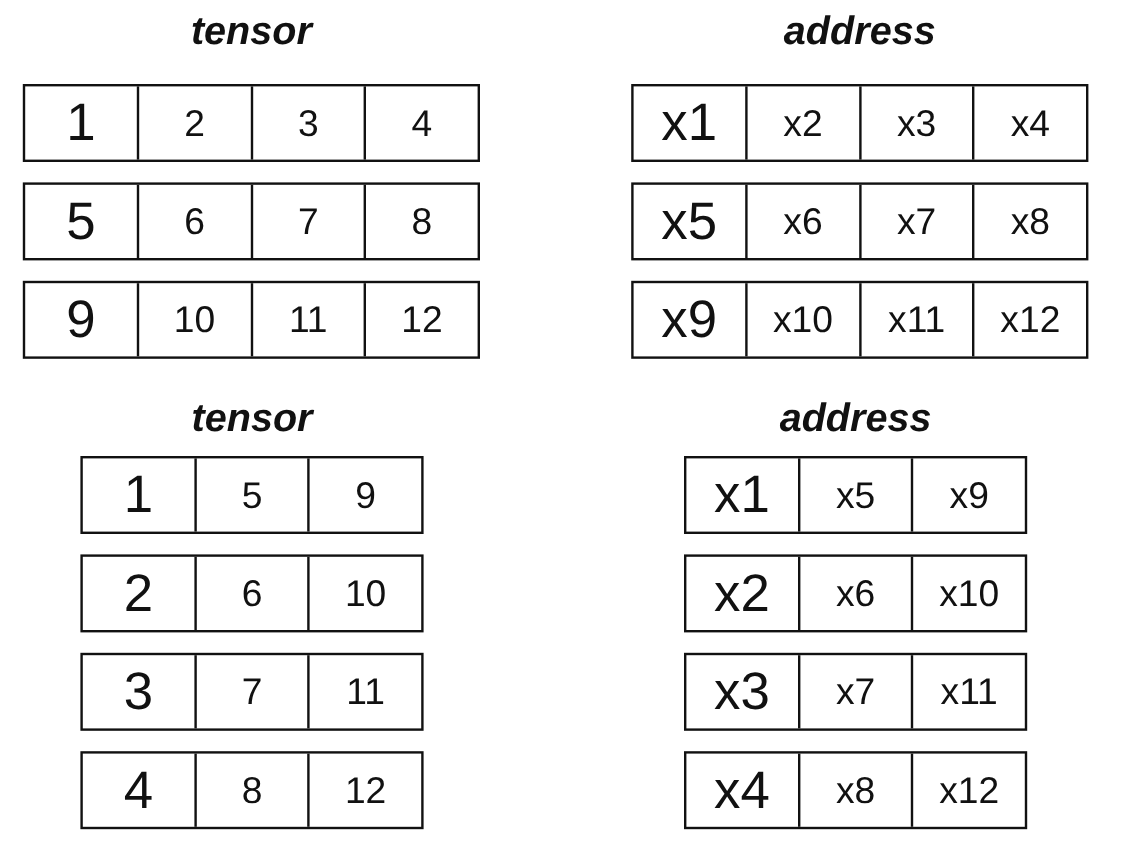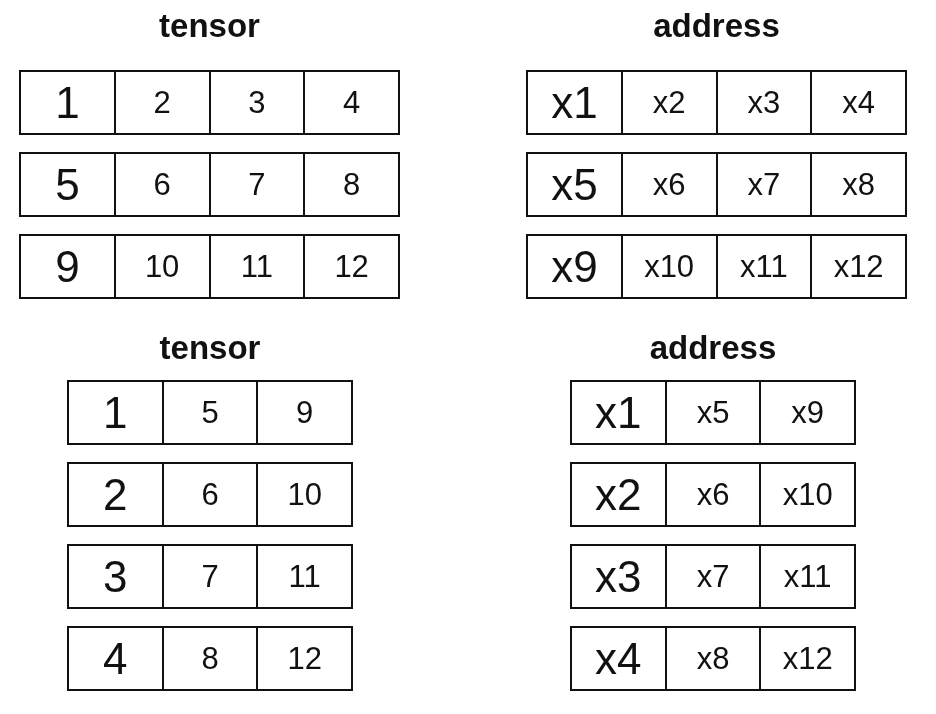--- a/index.html
+++ b/index.html
@@ -7,21 +7,21 @@
   }
   html,body{margin:0;padding:0;background:var(--bg);}
   .canvas{
     position:relative;width:936px;height:714px;background:var(--bg);
     font-family:"Liberation Sans", sans-serif;color:var(--text);
     overflow:hidden;
   }
   .group{position:absolute;}
   .group-title{
     text-align:center;font-size:33px;font-weight:600;line-height:36px;
-    margin:0;letter-spacing:0;
+    margin:0;letter-spacing:0;font-style:italic;
   }
   .g-top .group-title{margin-bottom:26px;}
   .g-bottom .group-title{margin-bottom:14px;}
   .t-row{
     display:flex;height:65px;box-sizing:border-box;
     border:2px solid var(--line);margin-bottom:17px;background:var(--bg);
   }
   .t-row:last-child{margin-bottom:0;}
   .t-cell{
     flex:1 1 0;display:flex;align-items:center;justify-content:center;

